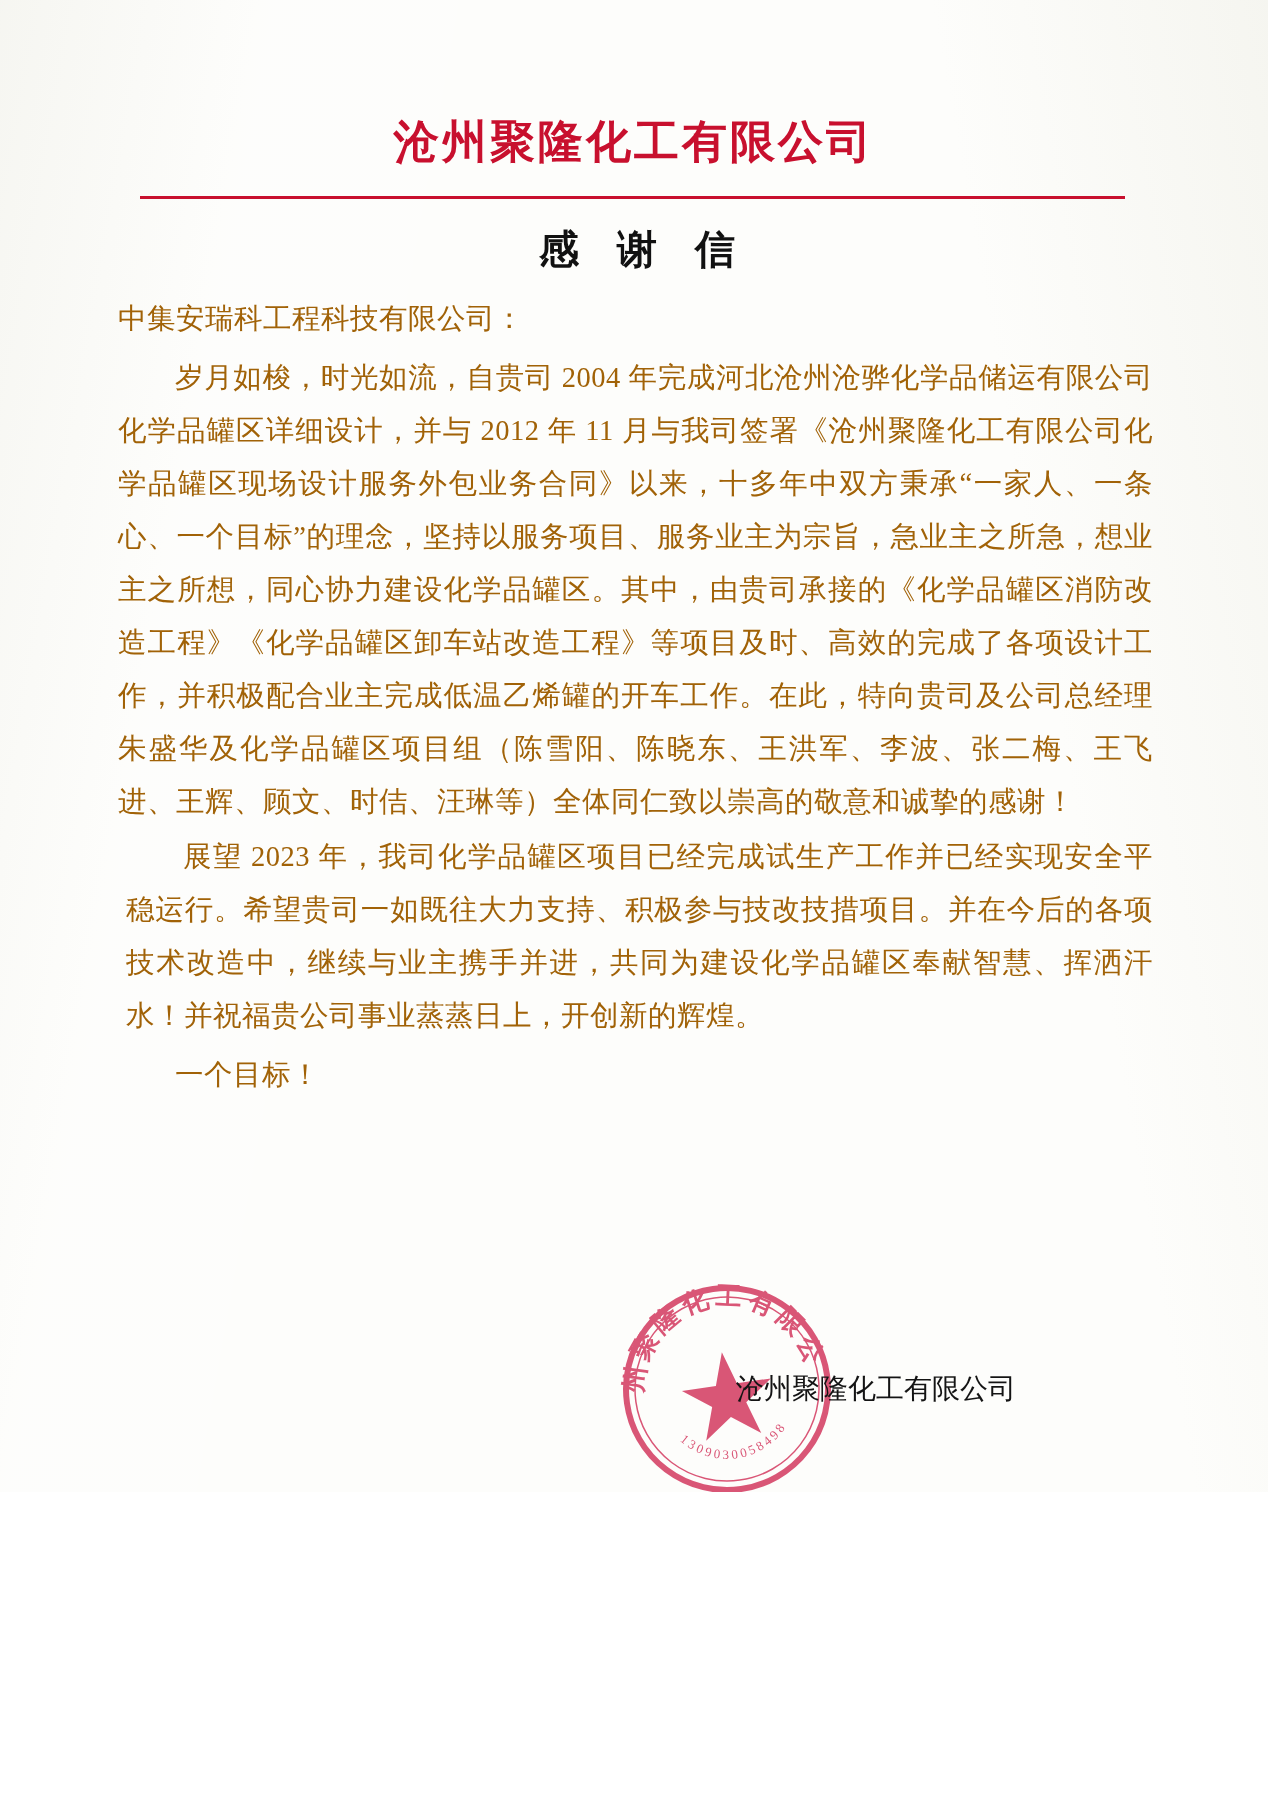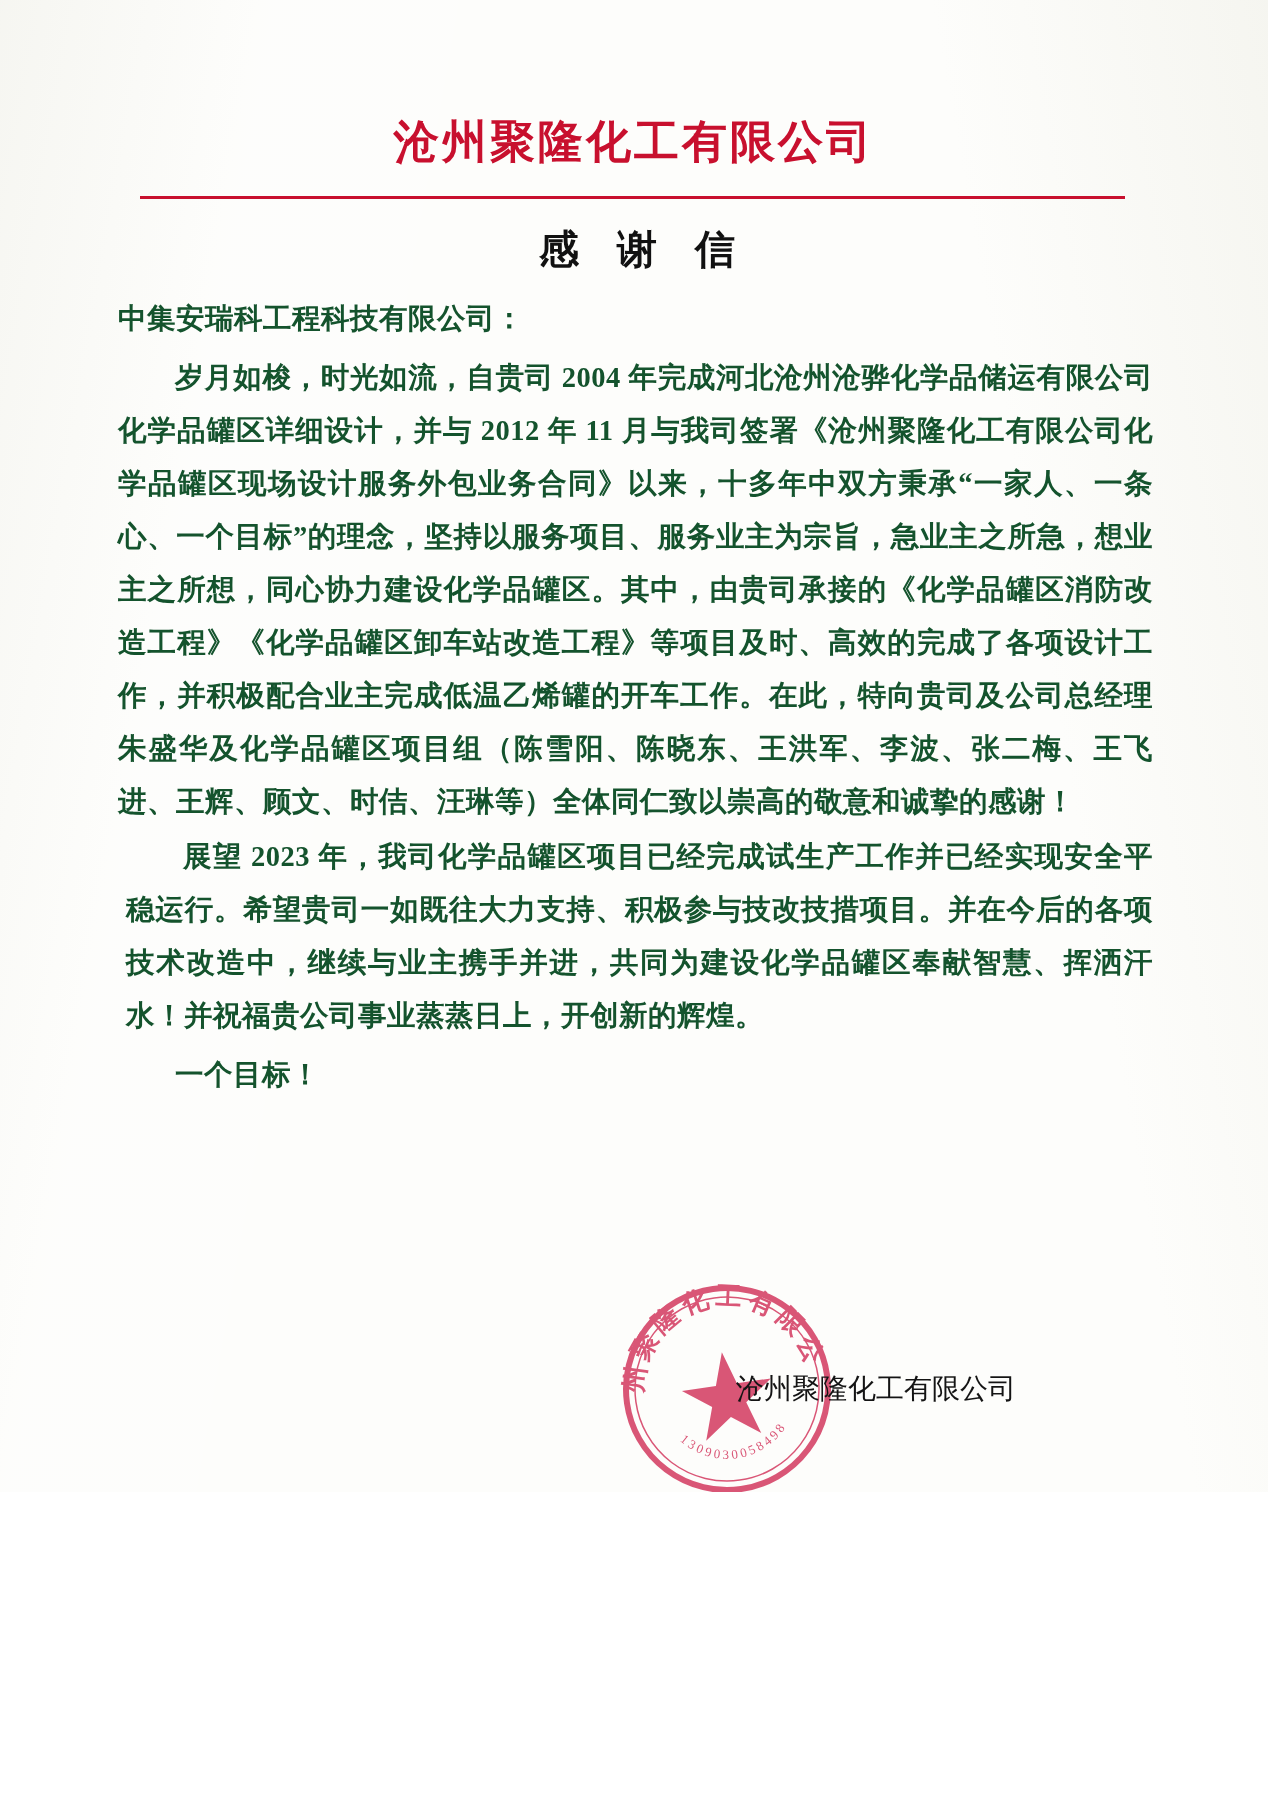--- a/index.html
+++ b/index.html
@@ -59,25 +59,24 @@
     font-size: 40px;
     letter-spacing: 14px;
     color: #111;
     padding-left: 10px;
   }
   .body-block {
     position: absolute;
     top: 292px;
     left: 118px;
     width: 1035px;
-    color: #14532d;
+    color: #a16207;
     font-size: 28.5px;
     line-height: 53px;
     letter-spacing: 0.5px;
-    font-weight: bold;
   }
   .salutation {
     margin: 0 0 6px 0;
     font-size: 28.5px;
   }
   .para {
     margin: 0;
     text-indent: 2em;
     text-align: justify;
     text-justify: inter-ideograph;

